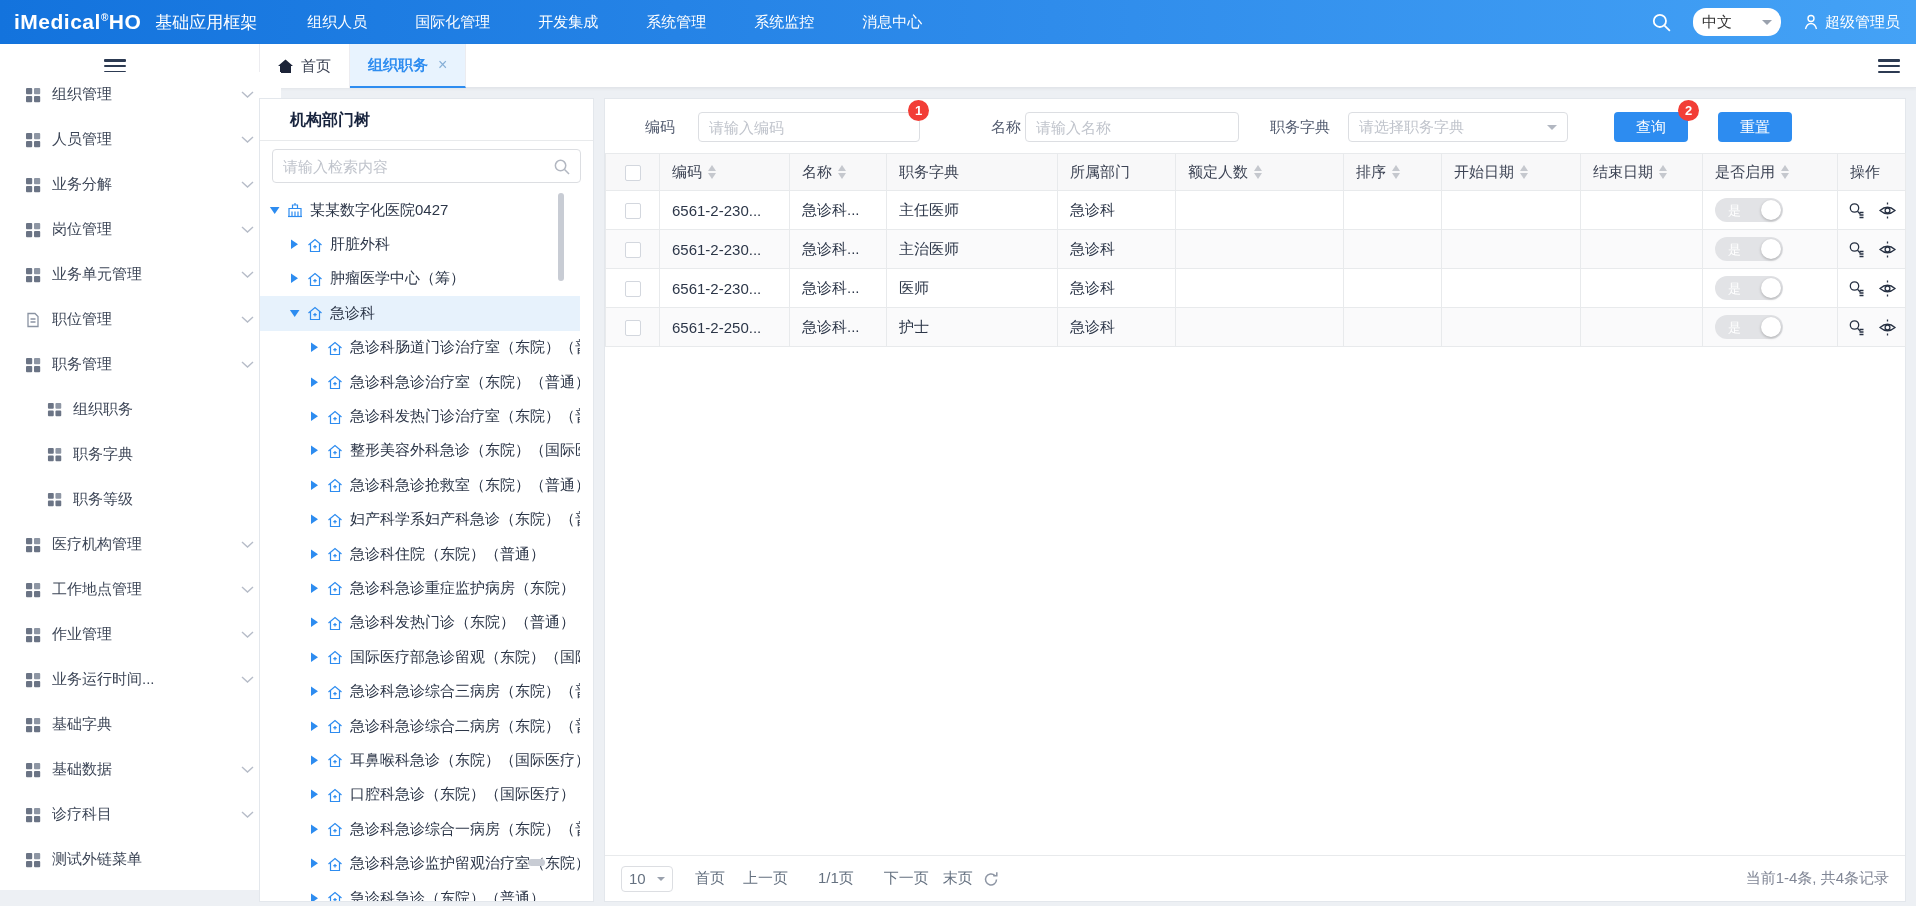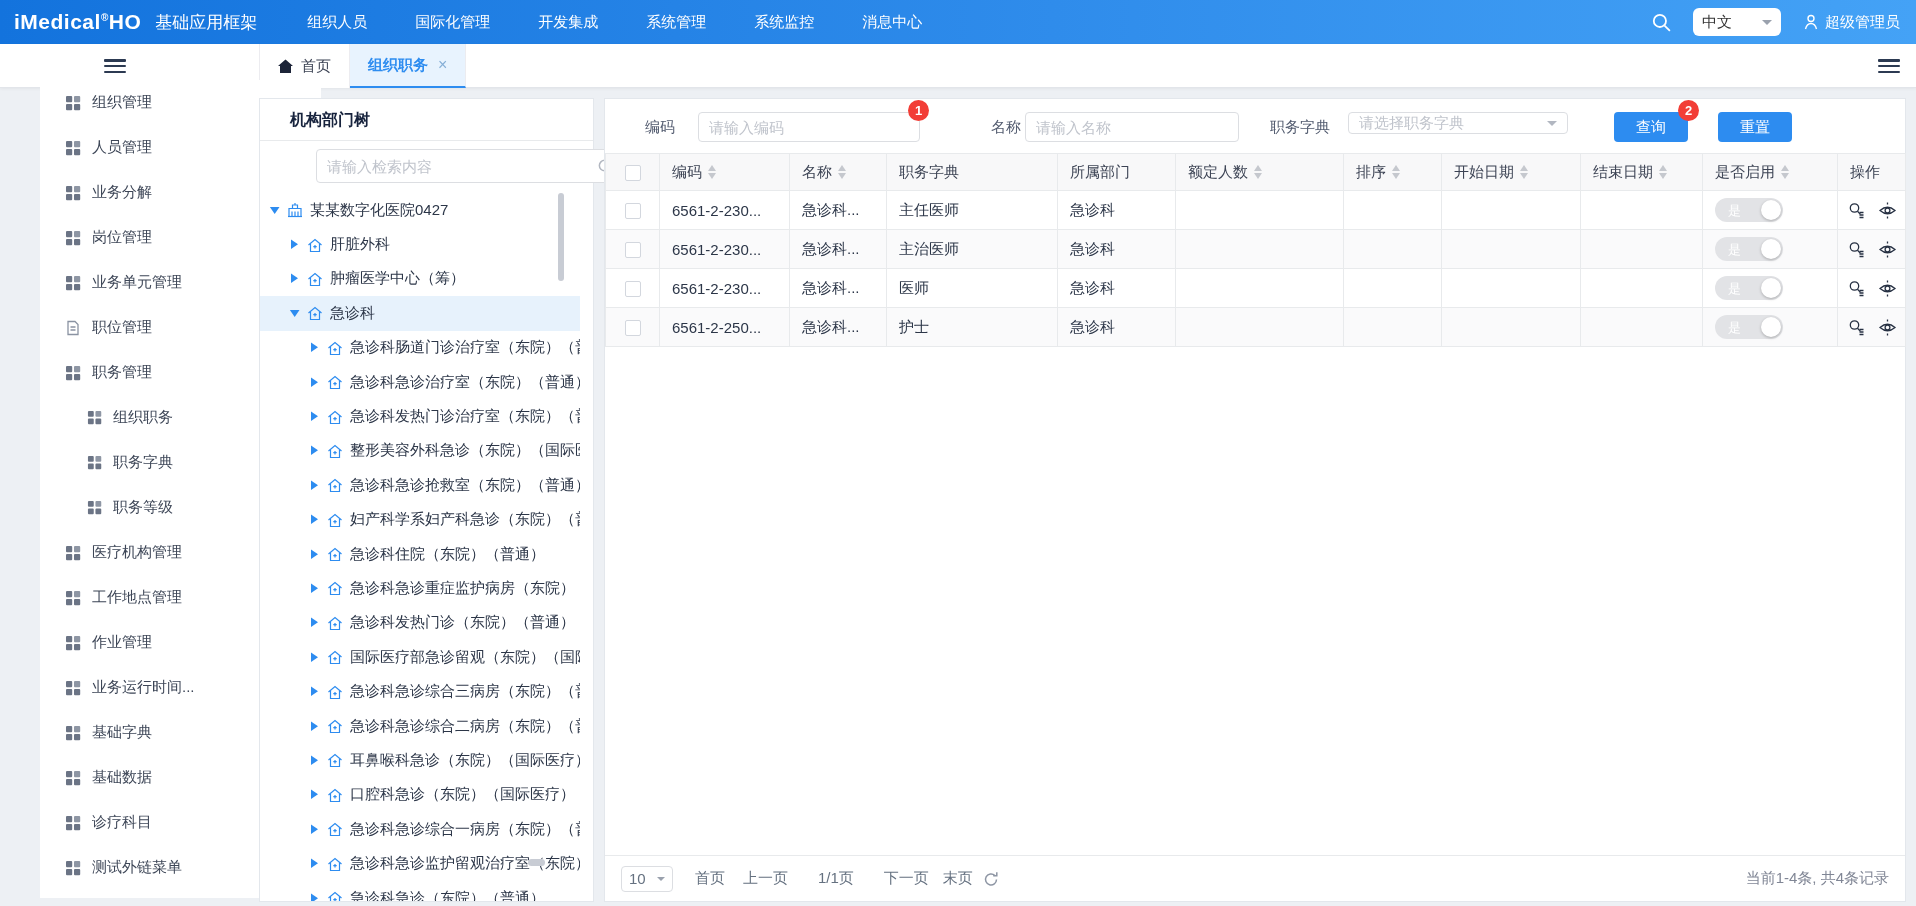--- a/index.html
+++ b/index.html
@@ -10,21 +10,21 @@
   .topbar { position:absolute; left:0; top:0; width:1916px; height:44px;
     background:linear-gradient(90deg,#1373dd 0%,#2f8ceb 55%,#44a2f6 100%);
     display:flex; align-items:center; color:#fff;text-align:center; }
   .logo { margin-left:14px; font-weight:bold; font-size:21px; letter-spacing:.5px; white-space:nowrap;}
   .logo sup { font-size:10px; }
   .app-title { margin-left:14px; font-size:17px; }
   .topnav { display:flex; margin-left:26px; }
   .topnav .nav-item { padding:0 24px; line-height:44px; font-size:15px; cursor:pointer; white-space:nowrap;}
   .top-right { margin-left:auto; display:flex; align-items:center; margin-right:16px; }
   .top-search { width:20px; height:20px; margin-right:22px; cursor:pointer;}
-  .lang-select { width:88px; height:28px; background:#fff; border-radius:6px; color:#333;
+  .lang-select { width:88px; height:28px; background:#fff; border-radius:13px; color:#333;
     display:flex; align-items:center; padding:0 9px; cursor:pointer; }
   .lang-select .caret { margin-left:auto; width:0;height:0; border:5px solid transparent; border-top-color:#9aa1ad; margin-top:5px;}
   .top-user { display:flex; align-items:center; margin-left:22px; cursor:pointer; white-space:nowrap;}
   .top-user svg { margin-right:6px; }
 
   
   .tabbar { position:absolute; left:0; top:44px; width:1916px; height:44px; background:#fff;
     border-bottom:1px solid #e2e5ea; box-shadow:0 1px 3px rgba(0,0,0,.05); }
   .burger { position:absolute; top:15px; width:22px; height:14px; display:flex; flex-direction:column; justify-content:space-between; cursor:pointer;}
   .burger i { display:block; height:2.5px; background:#2c3a52; border-radius:1px;}
@@ -32,56 +32,56 @@
   .burger.right { right:16px; }
   .tabs { position:absolute; left:259px; top:0; height:44px; display:flex; }
   .tab { height:44px; display:flex; align-items:center; padding:0 18px; border-right:1px solid #ececf0;
     font-size:15px; color:#3c4354; cursor:pointer; background:#fff;}
   .tab.first { border-left:1px solid #ececf0; }
   .tab svg { margin-right:8px; }
   .tab.active { background:#e8f3fe; color:#2d8cf0; font-weight:bold; border-bottom:2px solid #2d8cf0; }
   .tab .close { margin-left:10px; font-weight:normal; color:#85aed6; font-size:16px; cursor:pointer;}
 
   
-  .sidebar { position:absolute; left:0; top:80px; width:281px; height:818px; background:#fff; overflow:hidden;margin-left:40px;}
+  .sidebar { position:absolute; left:0; top:72px; width:281px; height:818px; background:#fff; overflow:hidden;}
   .side-item { height:45px; display:flex; align-items:center; padding-left:25px; cursor:pointer; color:#3d4657; font-size:15px;}
   .side-item .lbl { margin-left:11px; white-space:nowrap;}
   .side-item .chev { margin-left:auto; margin-right:27px; }
   .side-item.sub { padding-left:47px; }
 
   
   .card { position:absolute; background:#fff; border:1px solid #e3e7ec; }
   .tree-card  { left:259px; top:98px; width:335px; height:804px; }
   .table-card { left:604px; top:98px; width:1302px; height:804px; }
 
   
   .tree-title { height:42px; line-height:42px; padding-left:30px; font-size:16px; font-weight:bold; color:#17233d;
     border-bottom:1px solid #e8eaec;}
   .tree-search { position:absolute; left:12px; top:50px; width:309px; height:34px; border:1px solid #dcdee2; border-radius:4px;
-    display:flex; align-items:center; padding:0 10px; background:#fff;margin-left:44px;}
+    display:flex; align-items:center; padding:0 10px; background:#fff;}
   .tree-search input { border:none; outline:none; flex:1; font-size:15px; color:#464c5b; font-family:inherit;}
   .tree-search input::placeholder { color:#c0c4cc; }
   .tree-list { position:absolute; left:0; top:94px; width:320px; height:708px; overflow:hidden;}
   .titem { height:34.4px; display:flex; align-items:center; cursor:pointer; white-space:nowrap;}
   .titem.l0 { padding-left:10px; } .titem.l1 { padding-left:30px; } .titem.l2 { padding-left:50px; }
   .titem.selected { background:#e7f2fc; }
   .titem .tcaret { width:9px; height:11px; flex:none; }
   .titem .tcaret svg { display:block; }
   .titem.open .tcaret svg { transform:rotate(90deg); transform-origin:50% 50%; }
   .titem .ticon { margin:0 7px 0 8px; flex:none; }
   .titem .tlabel { color:#2c3648; font-size:15px; overflow:hidden; flex:1; min-width:0;}
   .vthumb { position:absolute; left:298px; top:94px; width:6px; height:88px; background:#c8ccd4; border-radius:3px;}
   .hthumb { position:absolute; left:268px; top:760px; width:17px; height:7px; background:#c8ccd4; border-radius:3.5px;}
 
   
   .flabel { position:absolute; top:13px; height:30px; line-height:30px; font-size:15px; color:#515a6e; white-space:nowrap;}
   .finput { position:absolute; top:13px; height:30px; border:1px solid #dcdee2; border-radius:4px; padding:0 10px;
     font-size:15px; color:#464c5b; outline:none; background:#fff; font-family:inherit;}
   .finput::placeholder { color:#c0c4cc; }
-  .fselect { position:absolute; top:13px; height:22px; border:1px solid #dcdee2; border-radius:4px; background:#fff;
+  .fselect { position:absolute; top:13px; height:30px; border:1px solid #dcdee2; border-radius:4px; background:#fff;
     display:flex; align-items:center; padding:0 10px; color:#c0c4cc; cursor:pointer;}
   .fselect .caret { margin-left:auto; width:0; height:0; border:5px solid transparent; border-top-color:#b2b7c1; margin-top:5px;}
   .btn { position:absolute; top:13px; width:74px; height:30px; background:#2d8cf0; border:none; border-radius:4px;
     color:#fff; font-size:15px; cursor:pointer; font-family:inherit;}
   .badge { position:absolute; width:21px; height:21px; border-radius:50%; background:#f23d36; color:#fff;
     font-size:13px; font-weight:bold; display:flex; align-items:center; justify-content:center; z-index:3;}
 
   
   .grid-table { position:absolute; left:0; top:54px; width:1300px; border-collapse:collapse; table-layout:fixed; }
   .grid-table th { height:37px; background:#f8f8f9; font-weight:normal; font-size:15px; color:#3c4354; text-align:left;

